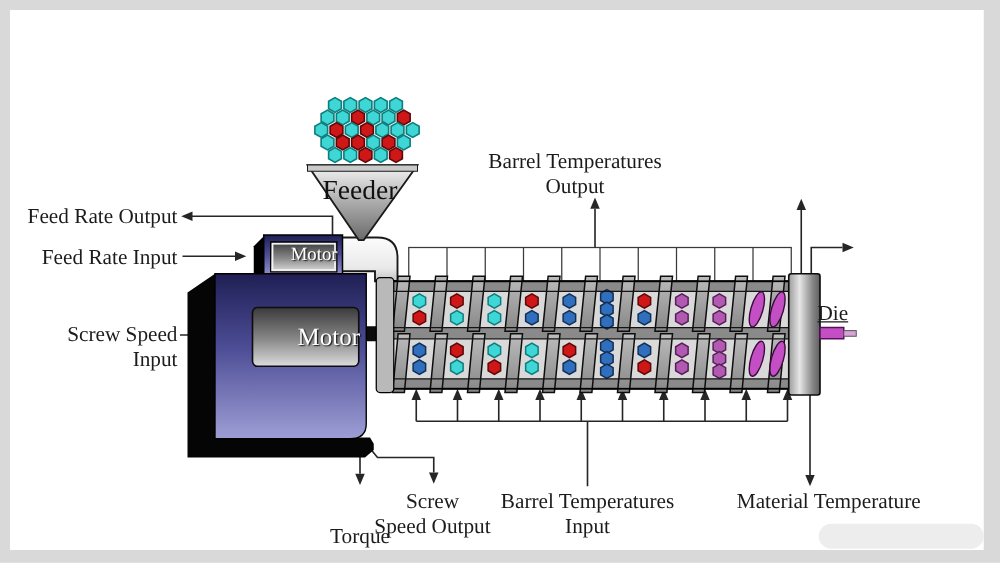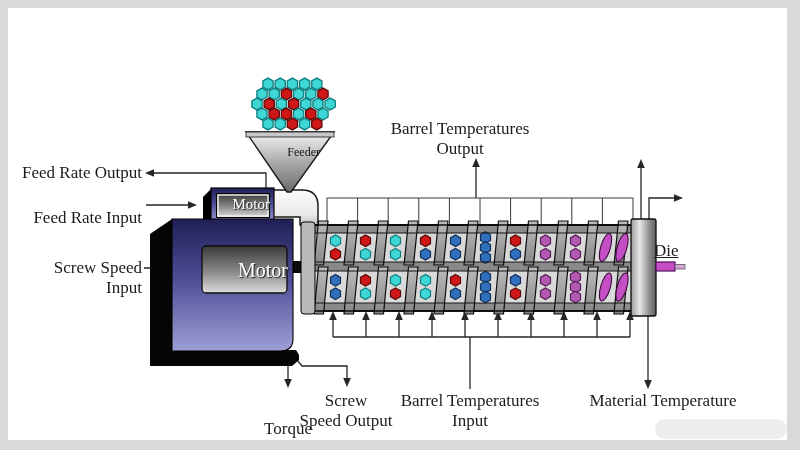--- a/index.html
+++ b/index.html
@@ -6,31 +6,31 @@
   #stage{position:relative;width:800px;height:450px;background:#d9d9d9;overflow:hidden;
          font-family:"Liberation Serif",serif;}
   #canvas{position:absolute;left:8px;top:8px;width:779px;height:432px;background:#ffffff;}
   #diagram{position:absolute;left:0;top:0;}
   .lbl{position:absolute;font-size:17px;line-height:20px;color:#1b1b1b;white-space:pre-line;
        font-family:"Liberation Serif",serif;}
   .r{text-align:right}.c{text-align:center}
   .motor-text{position:absolute;color:#ffffff;text-shadow:1px 1px 1px #1a1a1a;text-align:right;
        font-family:"Liberation Serif",serif;}
   #lbl-feed-rate-output{left:6px;top:163px;width:136px;}
-  #lbl-feed-rate-input{left:6px;top:196px;width:136px;margin-top:12px;}
+  #lbl-feed-rate-input{left:6px;top:196px;width:136px;}
   #lbl-screw-speed-input{left:6px;top:258px;width:136px;}
   #lbl-bto{left:367px;top:119px;width:186px;}
   #lbl-spectrum{left:581px;top:135px;width:120px;}
   #lbl-material-pressure{left:687px;top:187px;width:110px;}
   #lbl-die{left:654px;top:241px;width:50px;text-decoration:underline;}
   #lbl-torque{left:250px;top:391px;width:76px;margin-top:28px;}
   #lbl-sso{left:281px;top:391px;width:130px;}
   #lbl-bti{left:391px;top:391px;width:158px;}
   #lbl-material-temperature{left:563px;top:391px;width:200px;}
-  #lbl-feeder{left:258px;top:142px;width:62px;text-align:right;font-size:12px;color:#111;}
+  #lbl-feeder{left:258px;top:142px;width:62px;text-align:left;font-size:22px;color:#111;}
   #lbl-motor-small{left:216px;top:196px;width:54px;font-size:15px;}
   #lbl-motor-big{left:202px;top:259px;width:86px;font-size:20px;}
   #watermark{position:absolute;left:655px;top:419px;width:132px;height:20px;background:#ededed;
        border-radius:10px;}
 </style>
 </head>
 <body>
 
 <div id="stage">
   <div id="canvas"></div>

